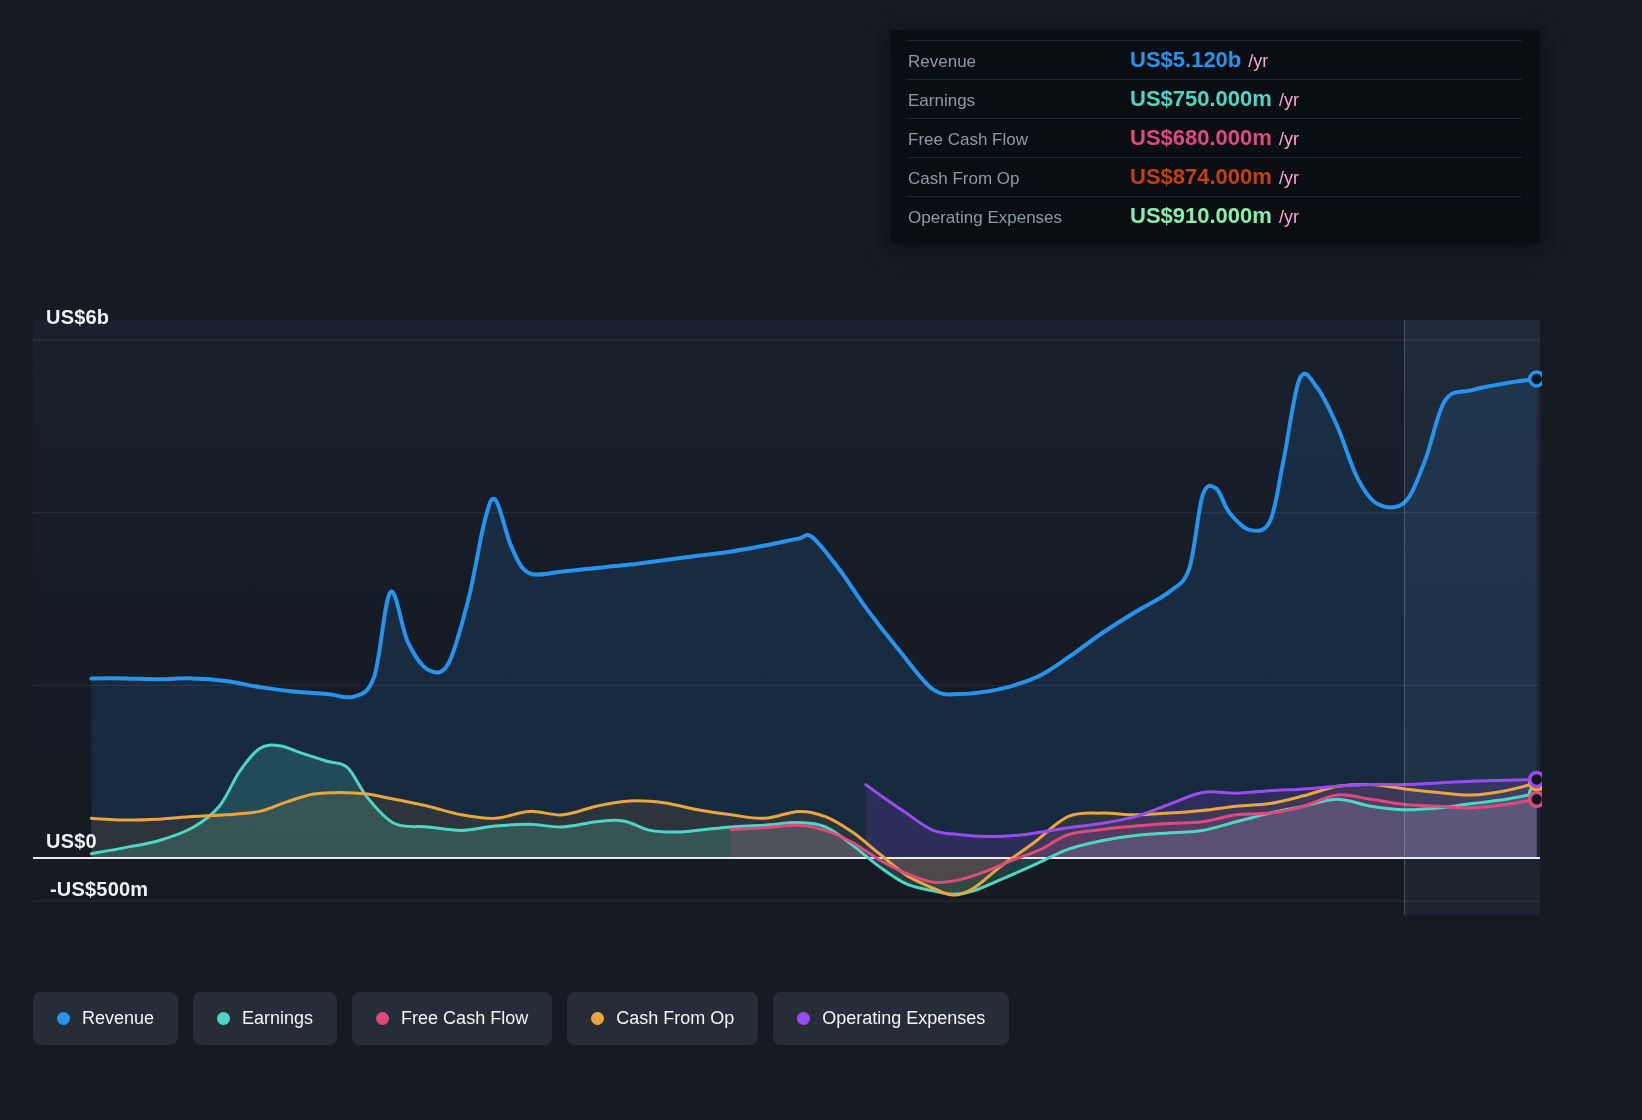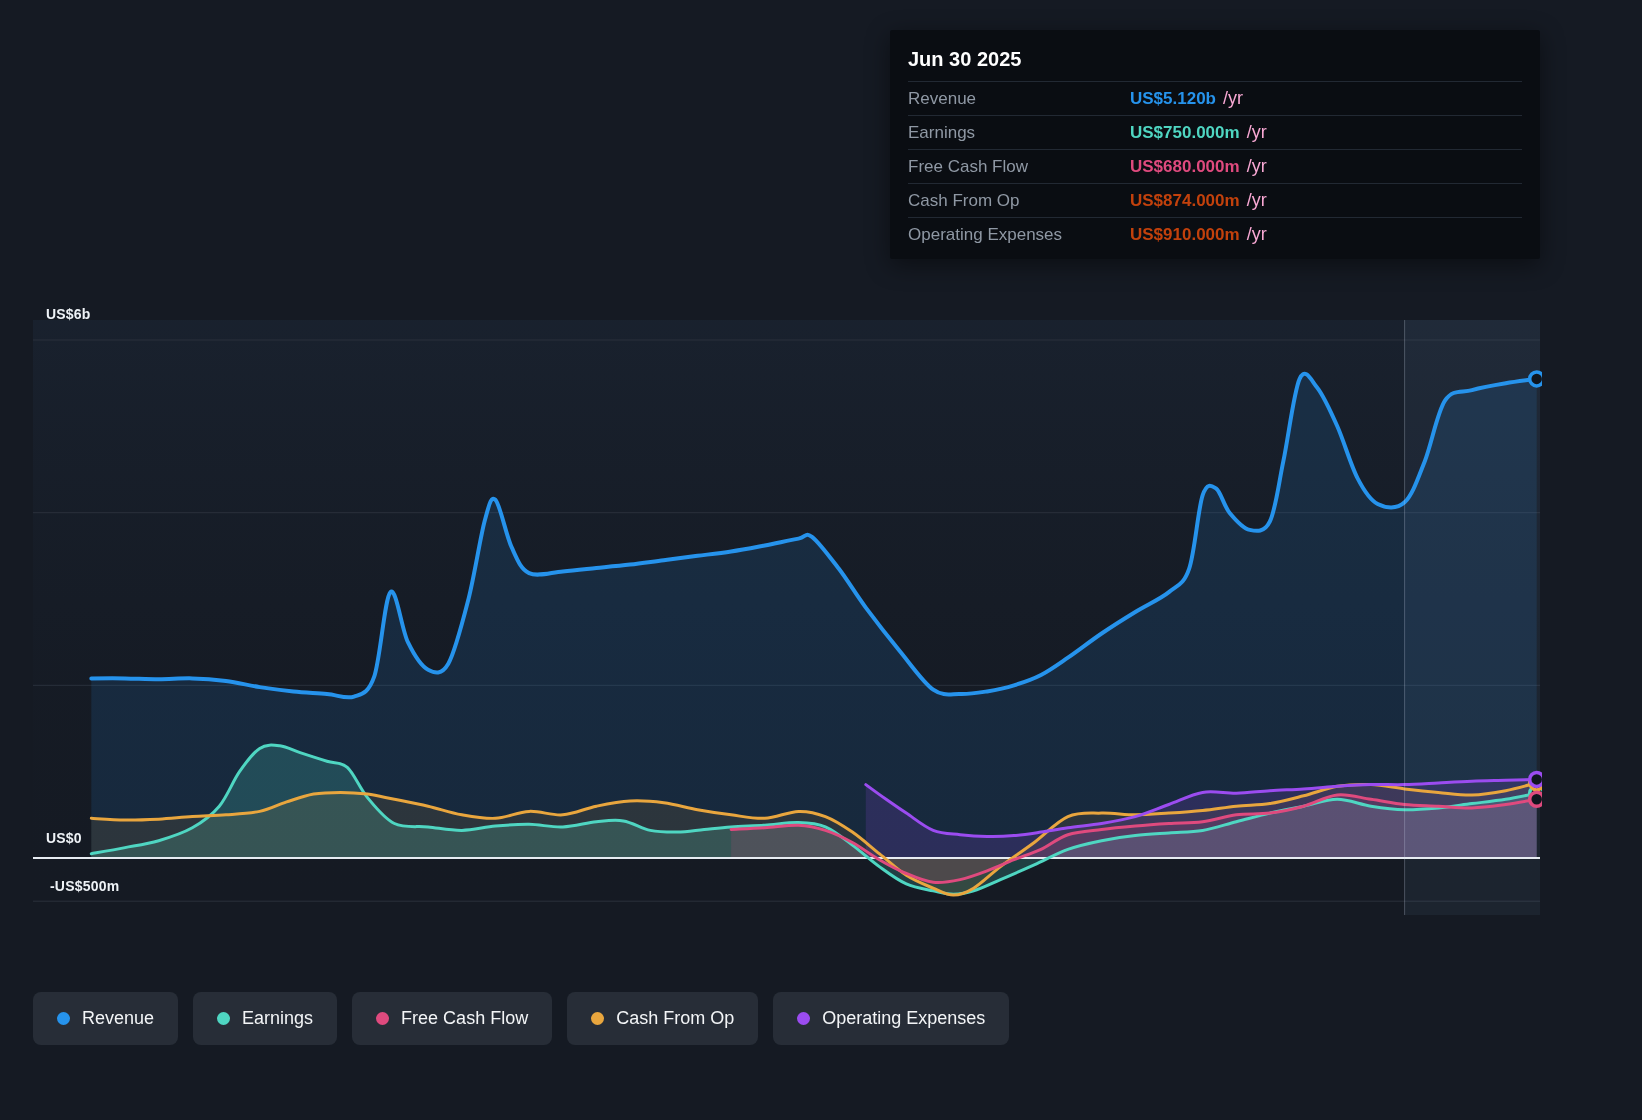--- a/index.html
+++ b/index.html
@@ -1,29 +1,29 @@
 <!DOCTYPE html>
 <html><head>
 <meta charset="utf-8">
 <style>
   html,body{margin:0;padding:0;background:#151a23;width:1642px;height:1120px;overflow:hidden;font-family:"Liberation Sans",sans-serif;}
   .stage{position:relative;width:1642px;height:1120px;}
   #chart-svg{position:absolute;left:0;top:0;}
-  .ylabel{position:absolute;color:#eef2f6;font-size:14px;font-weight:700;letter-spacing:.2px;}
+  .ylabel{position:absolute;color:#eef2f6;font-size:20px;font-weight:700;letter-spacing:.2px;}
   .ylabel.y6{left:46px;top:306px;}
   .ylabel.y0{left:46px;top:830px;}
   .ylabel.yneg{left:50px;top:878px;}
   #xlabels{position:absolute;left:0;top:927px;width:100%;height:24px;}
   .xlabel{position:absolute;top:0;width:70px;margin-left:-35px;text-align:center;color:#c6ccd5;font-size:17.5px;}
   .tooltip{position:absolute;left:890px;top:30px;width:650px;box-sizing:border-box;background:#0a0d12;border-radius:2px;padding:10px 18px 8px;box-shadow:0 6px 24px rgba(0,0,0,.45);}
   .tt-title{color:#ffffff;font-size:20px;font-weight:700;padding:8px 0 10px;}
   .tt-row{display:flex;align-items:baseline;padding:6px 0;border-top:1px solid #222933;}
   .tt-row.no-divider{border-top:0;padding-top:0;}
   .tt-label{flex:0 0 222px;color:#8f98a4;font-size:17px;}
-  .tt-value b{font-size:17px;font-weight:700;}
+  .tt-value b{font-size:22px;font-weight:700;}
   .tt-value i{font-style:normal;color:#f9a8d4;font-size:18px;margin-left:7px;}
   #legend{position:absolute;left:33px;top:992px;display:flex;gap:15px;}
   .chip{display:flex;align-items:center;gap:12px;height:53px;padding:0 24px;background:#272d37;border-radius:8px;color:#f3f5f7;font-size:18px;cursor:pointer;user-select:none;white-space:nowrap;}
   .dot{width:13px;height:13px;border-radius:50%;}
 </style>
 </head>
 <body>
 
 <div class="stage">
   <svg id="chart-svg" width="1642" height="1120">
@@ -61,41 +61,40 @@
         <circle cx="1536.7" cy="782.9" r="7" fill="#10161f" stroke="#e9a63e" stroke-width="3.5"></circle>
         <circle cx="1536.7" cy="799.3" r="7" fill="#10161f" stroke="#df4a7e" stroke-width="3.5"></circle>
         <circle cx="1536.7" cy="779.4" r="7" fill="#10161f" stroke="#9b4cf0" stroke-width="3.5"></circle>
         <circle cx="1536.7" cy="378.9" r="7" fill="#10161f" stroke="#2693ec" stroke-width="3.5"></circle>
       </g>
     </svg>
   <div class="ylabel y6">US$6b</div>
   <div class="ylabel y0">US$0</div>
   <div class="ylabel yneg">-US$500m</div>
   <div class="tooltip">
-    <div class="tt-title">Jun 30 2025</div>
     <div id="tt-rows">
         <div class="tt-row">
           <span class="tt-label">Revenue</span>
           <span class="tt-value"><b style="color: rgb(38, 147, 236);">US$5.120b</b><i>/yr</i></span>
         </div>
         <div class="tt-row">
           <span class="tt-label">Earnings</span>
           <span class="tt-value"><b style="color: rgb(79, 214, 194); text-align: center;">US$750.000m</b><i>/yr</i></span>
         </div>
         <div class="tt-row">
           <span class="tt-label">Free Cash Flow</span>
           <span class="tt-value"><b style="color: rgb(223, 74, 126);">US$680.000m</b><i>/yr</i></span>
         </div>
         <div class="tt-row">
           <span class="tt-label">Cash From Op</span>
           <span class="tt-value"><b style="color: #c2410c;">US$874.000m</b><i>/yr</i></span>
         </div>
         <div class="tt-row">
           <span class="tt-label">Operating Expenses</span>
-          <span class="tt-value"><b style="color: #c2410c;">US$910.000m</b><i>/yr</i></span>
+          <span class="tt-value"><b style="color: #86efac;">US$910.000m</b><i>/yr</i></span>
         </div>
       </div>
   </div>
   <div id="legend">
       <div class="chip">
         <span class="dot" style="background: rgb(38, 147, 236);"></span>
         <span>Revenue</span>
       </div>
       <div class="chip">
         <span class="dot" style="background: rgb(79, 214, 194);"></span>

